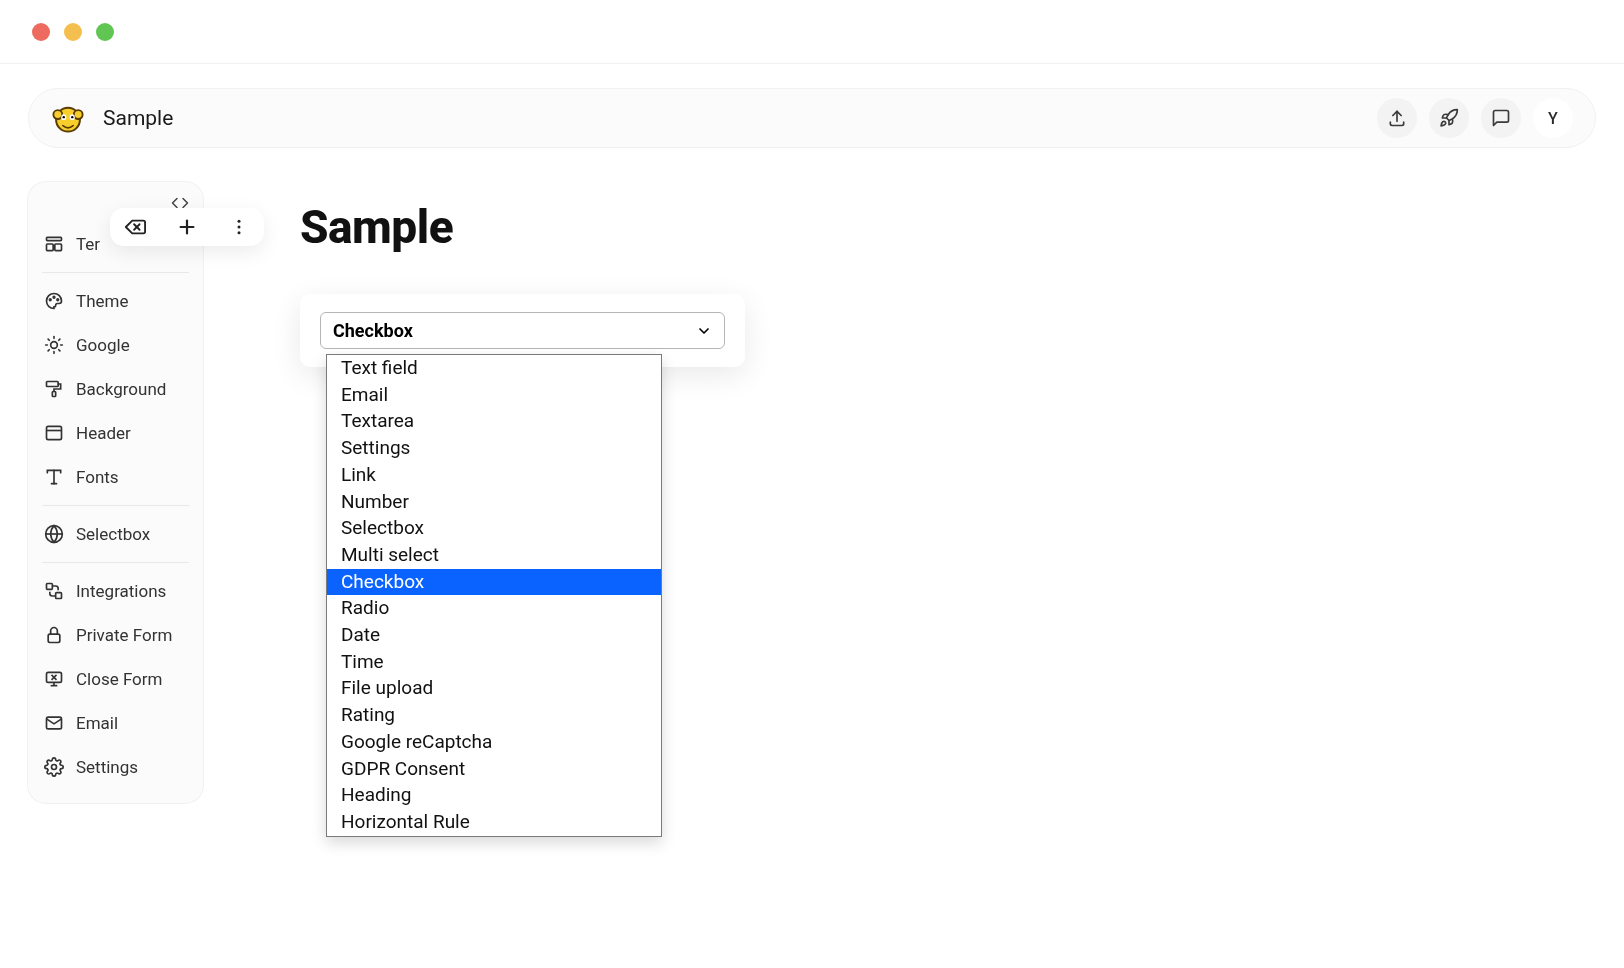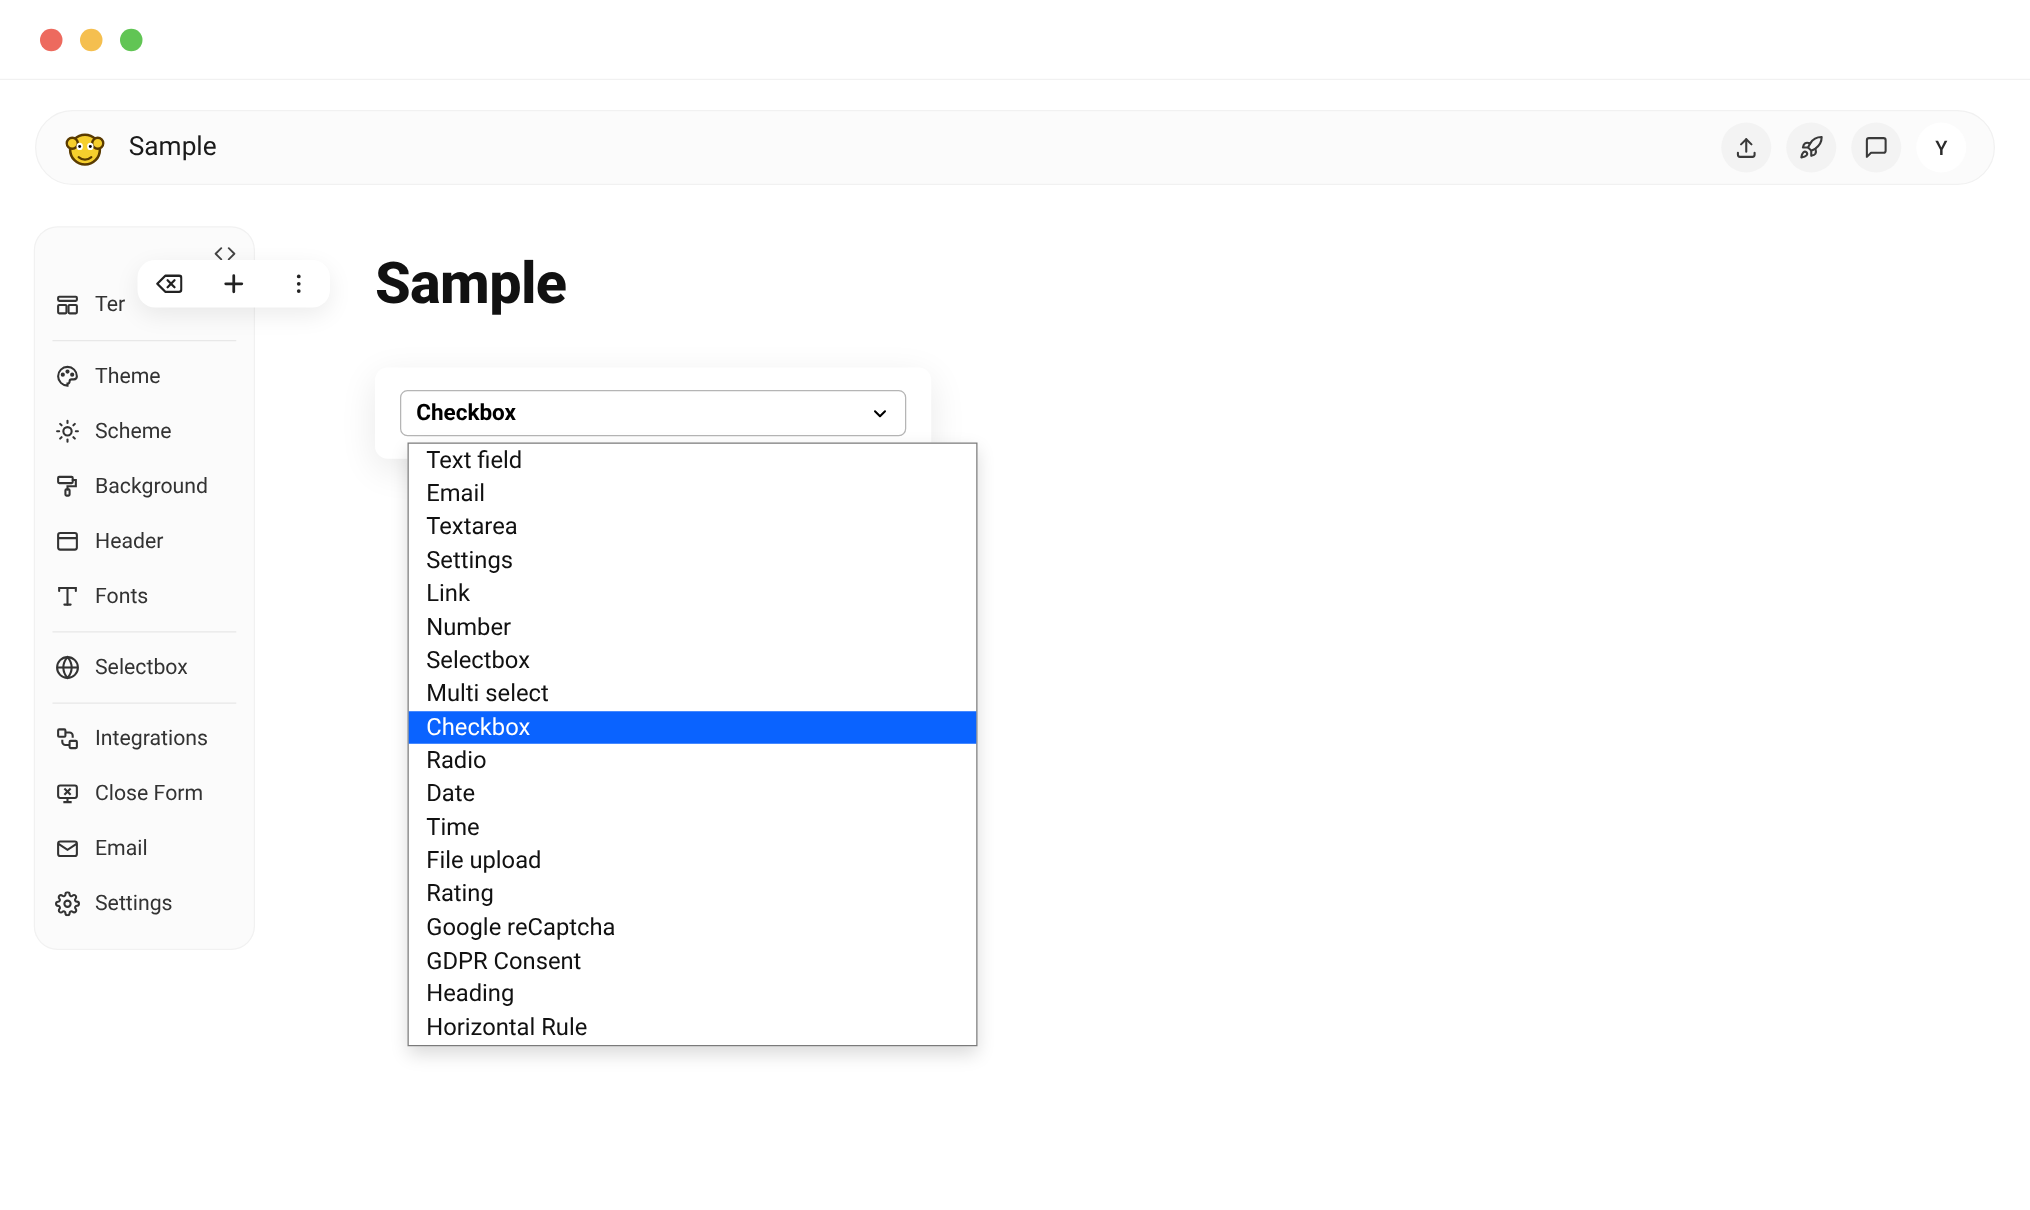--- a/index.html
+++ b/index.html
@@ -139,21 +139,21 @@
     font-weight: 700;
     font-size: 18px;
     cursor: pointer;
   }
   .selectbox-header svg { width: 16px; height: 16px; }
 
   .dropdown-pop {
     position: absolute;
     left: 326px;
     top: 172px;
-    width: 456px;
+    width: 336px;
     background: #ffffff;
     border: 1px solid #7a7a7a;
     box-shadow: 0 6px 14px rgba(0,0,0,0.15);
     z-index: 50;
   }
   .dropdown-pop .opt {
     padding: 1px 14px;
     font-size: 19px;
     line-height: 24.7px;
     color: #111;
@@ -251,21 +251,21 @@
           <circle cx="12" cy="12" r="4"></circle>
           <line x1="12" y1="2" x2="12" y2="4"></line>
           <line x1="12" y1="20" x2="12" y2="22"></line>
           <line x1="4.93" y1="4.93" x2="6.34" y2="6.34"></line>
           <line x1="17.66" y1="17.66" x2="19.07" y2="19.07"></line>
           <line x1="2" y1="12" x2="4" y2="12"></line>
           <line x1="20" y1="12" x2="22" y2="12"></line>
           <line x1="4.93" y1="19.07" x2="6.34" y2="17.66"></line>
           <line x1="17.66" y1="6.34" x2="19.07" y2="4.93"></line>
         </svg>
-      <span class="label-text">Scheme</span>
+      <span class="label-text">Google</span>
     </div>
     <div class="sb-item">
       <svg viewBox="0 0 24 24" fill="none" stroke="currentColor" stroke-width="2" stroke-linecap="round">
           <rect x="3" y="3" width="14" height="6" rx="1"></rect>
           <path d="M17 6h3v6h-8v3"></path>
           <rect x="10" y="15" width="4" height="6" rx="1"></rect>
         </svg>
       <span class="label-text">Background</span>
     </div>
     <div class="sb-item">
@@ -298,20 +298,27 @@
     <div class="sb-sep"></div>
 
     <div class="sb-item">
       <svg viewBox="0 0 24 24" fill="none" stroke="currentColor" stroke-width="2">
           <rect x="3" y="3" width="7" height="7" rx="1"></rect>
           <rect x="14" y="14" width="7" height="7" rx="1"></rect>
           <path d="M10 6h4a3 3 0 0 1 3 3v2"></path>
           <path d="M14 18h-4a3 3 0 0 1-3-3v-2"></path>
         </svg>
       <span class="label-text">Integrations</span>
+    </div>
+    <div class="sb-item">
+      <svg viewBox="0 0 24 24" fill="none" stroke="currentColor" stroke-width="2">
+          <rect x="5" y="11" width="14" height="10" rx="2"></rect>
+          <path d="M8 11V7a4 4 0 0 1 8 0v4"></path>
+        </svg>
+      <span class="label-text">Private Form</span>
     </div>
     <div class="sb-item">
       <svg viewBox="0 0 24 24" fill="none" stroke="currentColor" stroke-width="2">
           <rect x="3" y="4" width="18" height="12" rx="2"></rect>
           <line x1="8" y1="20" x2="16" y2="20"></line>
           <line x1="12" y1="16" x2="12" y2="20"></line>
           <line x1="9" y1="7" x2="15" y2="13"></line>
           <line x1="15" y1="7" x2="9" y2="13"></line>
         </svg>
       <span class="label-text">Close Form</span>

